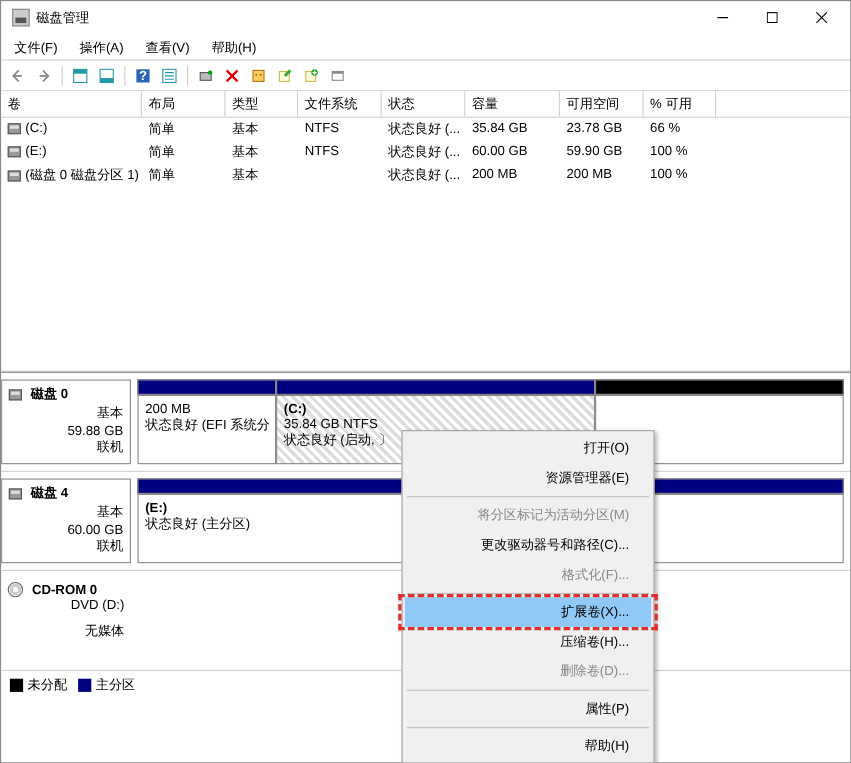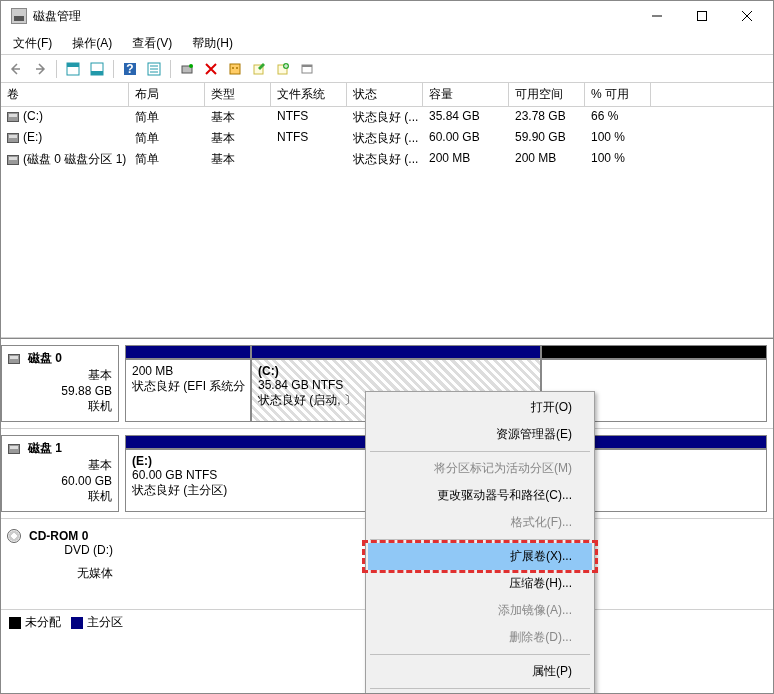--- a/index.html
+++ b/index.html
@@ -245,34 +245,33 @@
         </div>
         <div class="partbox" style="flex:1"></div>
       </div>
     </div>
   </div>
 
   <div class="diskrow">
     <div class="diskhead">
       <div class="dname">
           <span class="diskicon"></span>
-          <span>磁盘 1</span>
+          <span>磁盘 4</span>
         </div>
       <div>基本</div>
       <div>60.00 GB</div>
       <div>联机</div>
     </div>
     <div class="partstrip">
       <div class="partbar">
           <div class="seg navy" style="flex:1"></div>
         </div>
       <div class="partbody">
         <div class="partbox" style="flex:1">
           <div><b>(E:)</b></div>
-          <div>60.00 GB NTFS</div>
           <div>状态良好 (主分区)</div>
         </div>
       </div>
     </div>
   </div>
 
   <div class="diskrow" style="border-bottom:none">
     <div class="diskhead" style="border:none">
       <div class="dname">
           <span class="cdicon"></span>
@@ -293,19 +292,18 @@
 <div class="ctxmenu">
   <div class="ctxitem">打开(O)</div>
   <div class="ctxitem">资源管理器(E)</div>
   <div class="ctxsep"></div>
   <div class="ctxitem disabled">将分区标记为活动分区(M)</div>
   <div class="ctxitem">更改驱动器号和路径(C)...</div>
   <div class="ctxitem disabled">格式化(F)...</div>
   <div class="ctxsep"></div>
   <div class="ctxitem highlight"><span>扩展卷(X)...</span><div class="redbox"></div></div>
   <div class="ctxitem">压缩卷(H)...</div>
-  <div class="ctxitem disabled">添加镜像(A)...</div>
   <div class="ctxitem disabled">删除卷(D)...</div>
   <div class="ctxsep"></div>
   <div class="ctxitem">属性(P)</div>
   <div class="ctxsep"></div>
   <div class="ctxitem">帮助(H)</div>
 </div>
 
 </body></html>

